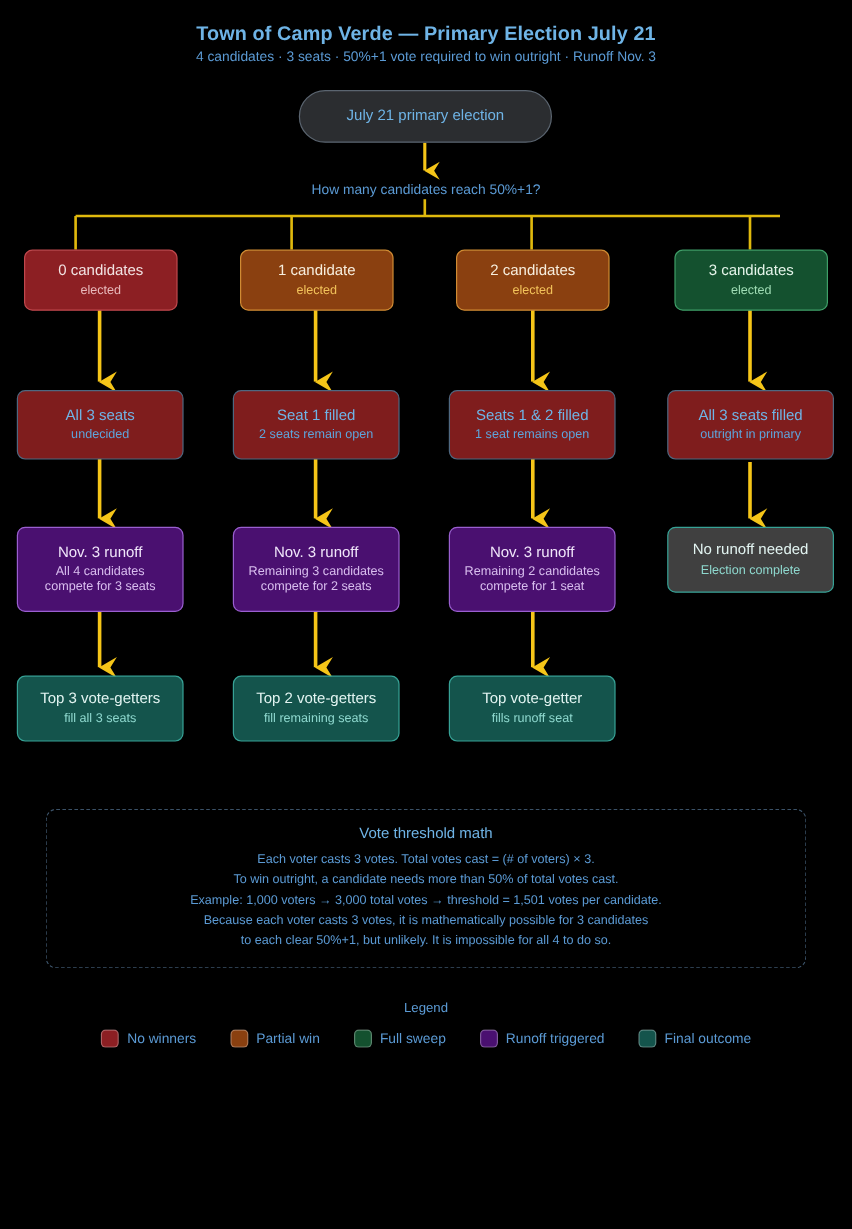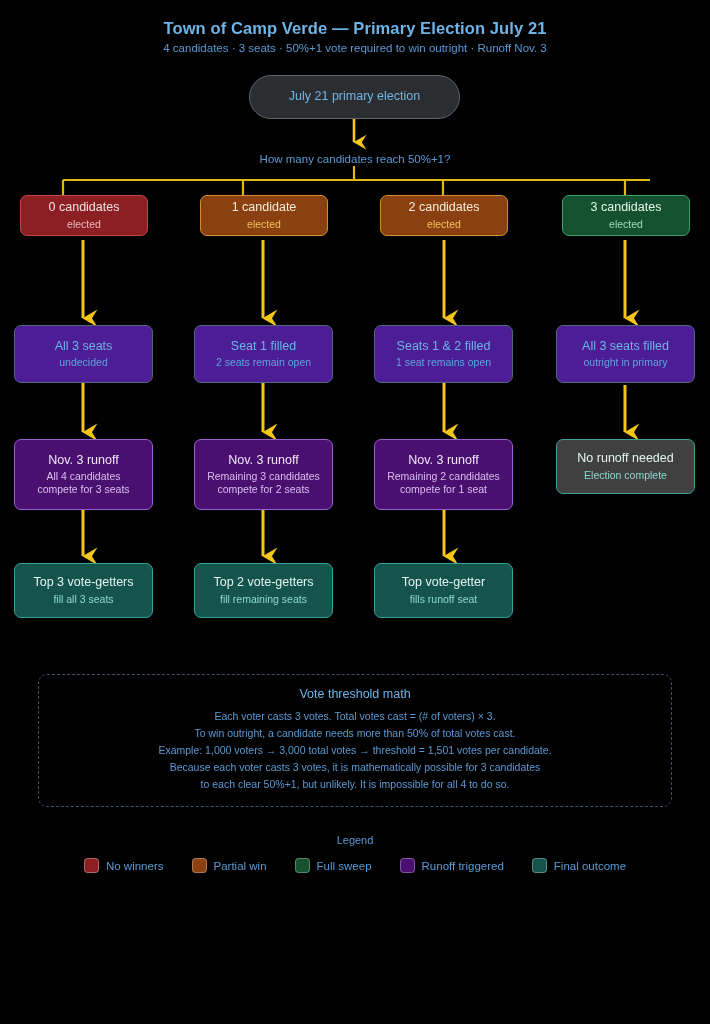--- a/index.html
+++ b/index.html
@@ -58,35 +58,35 @@
   }
 
   
   #question {
     position: absolute; left: 0; top: 153px; width: 710px;
     text-align: center; font-size: 11.5px; color: #5b9ad4;
     z-index: 3;
   }
 
   
-  .row1 { top: 195px; width: 128px; height: 41px; }
+  .row1 { top: 208px; width: 128px; height: 51px; }
   .row1.red    { background: #8c1f23; border-color: #c0484d; }
   .row1.red .l1    { color: #f2e3e3; }
   .row1.red .l2    { color: #e8b9bb; }
   .row1.brown  { background: #8a4010; border-color: #d08b33; }
   .row1.brown .l1  { color: #f7eede; }
   .row1.brown .l2  { color: #f2c25a; }
   .row1.green  { background: #14512f; border-color: #3f9e68; }
   .row1.green .l1  { color: #e4f4e9; }
   .row1.green .l2  { color: #9fdcb4; }
 
   
   .row2 {
     top: 325px; width: 139px; height: 58px;
-    background: #4c1d95; border-color: #4e6880;
+    background: #7f1d1d; border-color: #4e6880;
   }
   .row2 .l1 { color: #6fb4e6; font-size: 12.5px; }
   .row2 .l2 { color: #5ea4db; font-size: 10.5px; }
 
   
   .row3 {
     top: 439px; width: 139px; height: 71px;
     background: #4a1070; border-color: #9a5fd0;
   }
   .row3 .l1 { color: #f0e6fa; font-size: 12.5px; }

